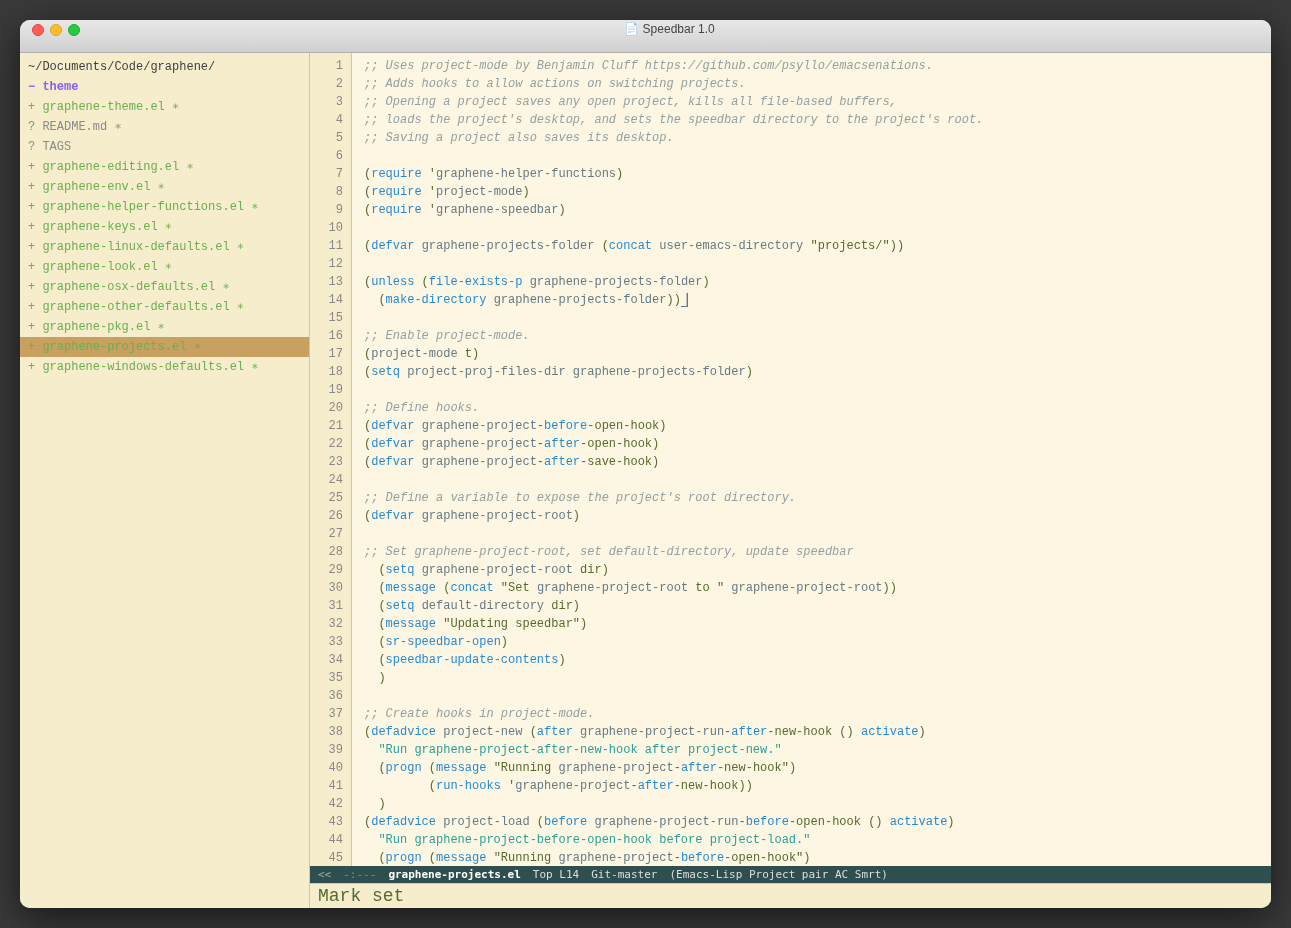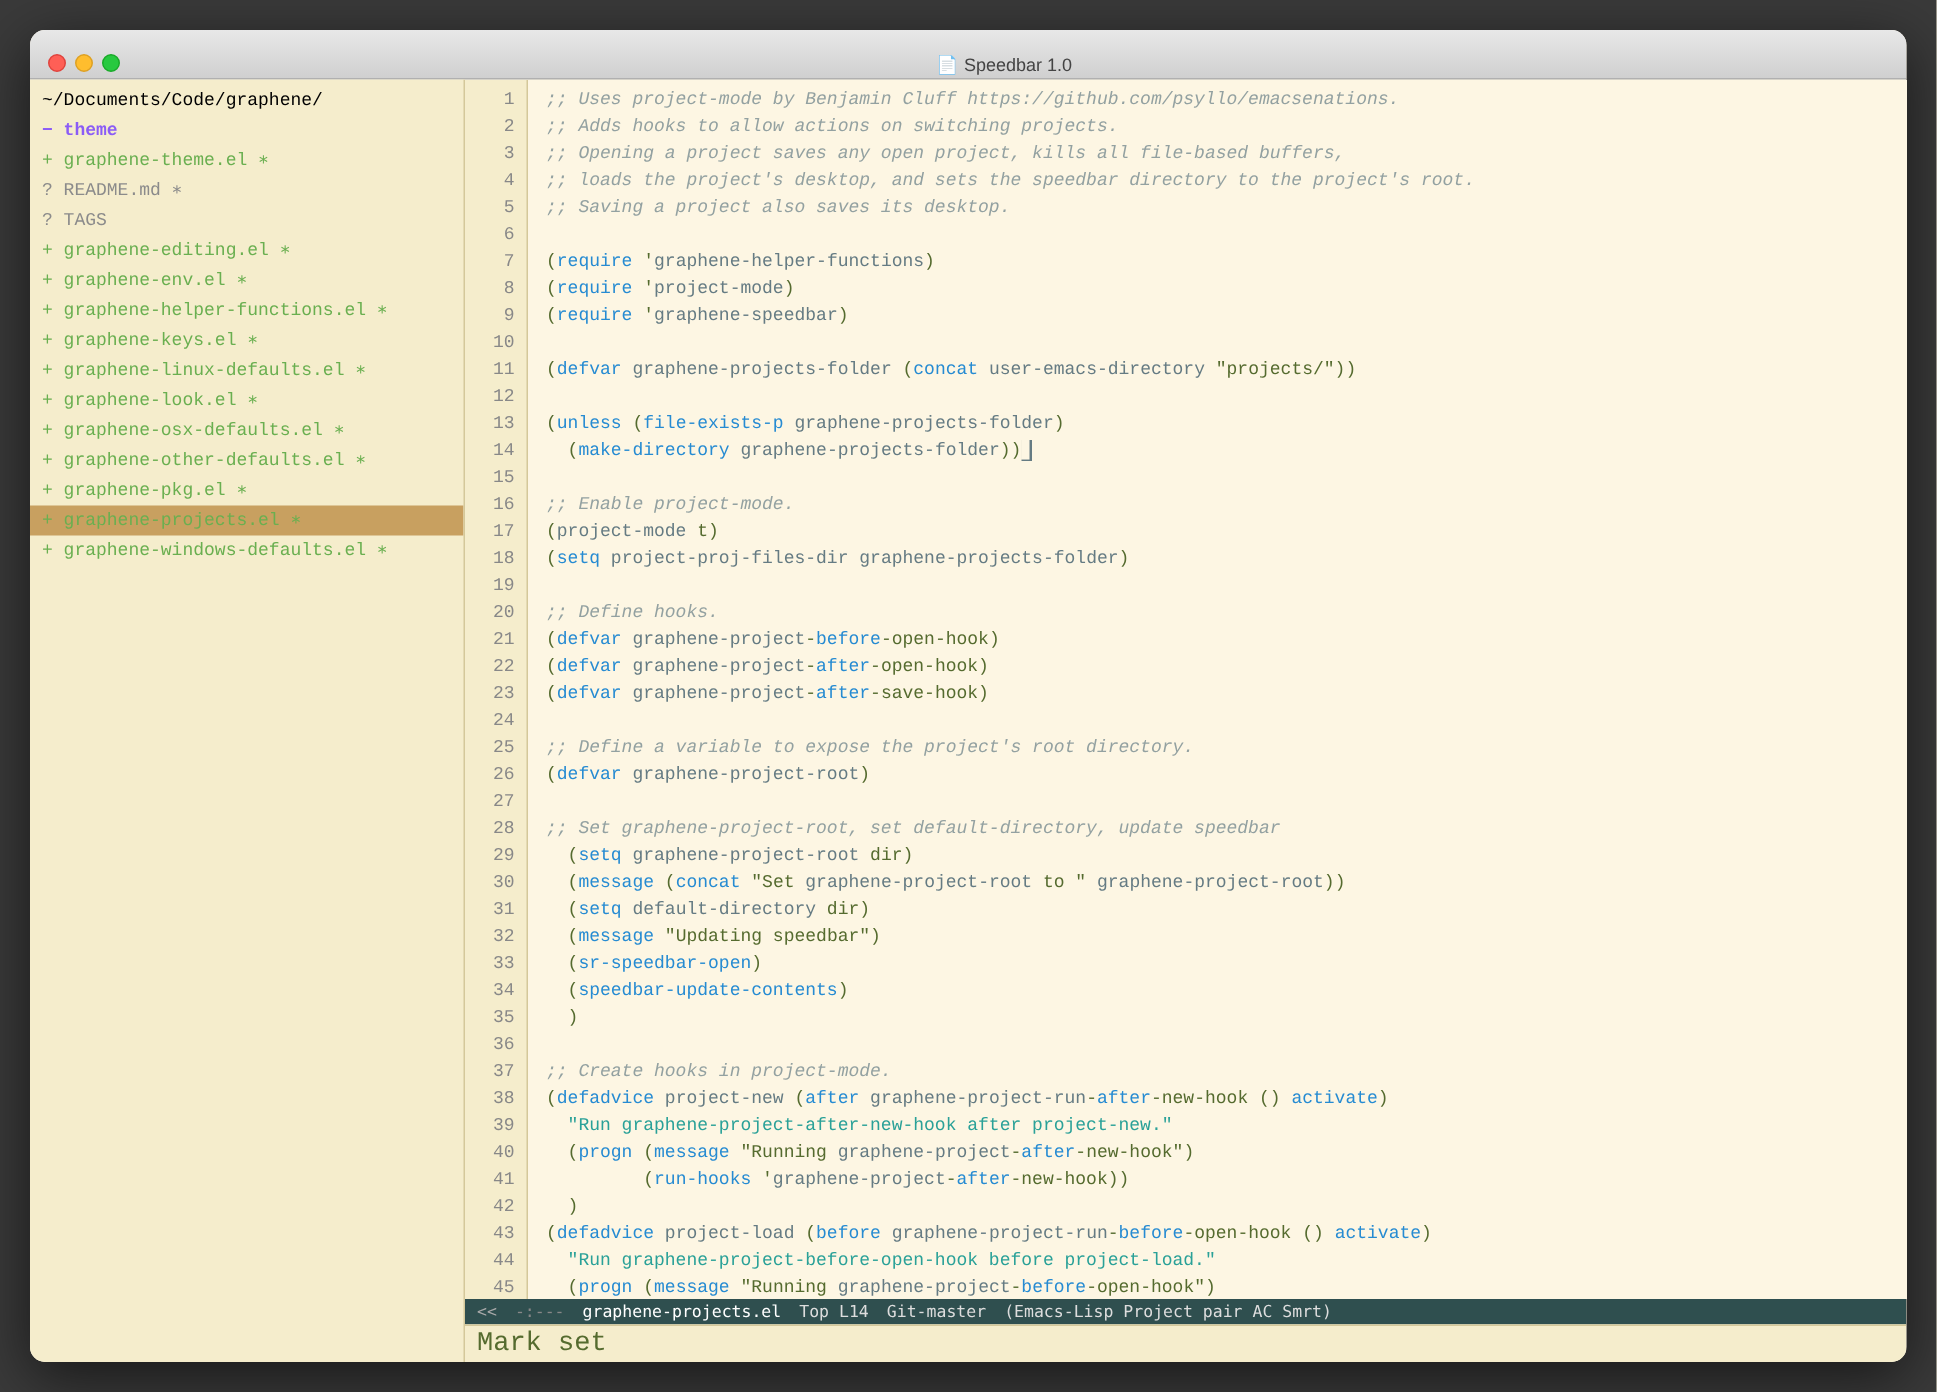--- a/index.html
+++ b/index.html
@@ -18,21 +18,21 @@
       border-radius: 10px;
       box-shadow: 0 10px 40px rgba(0,0,0,0.6);
       display: flex;
       flex-direction: column;
       overflow: hidden;
     }
     .titlebar {
       background: linear-gradient(to bottom, #e8e8e8, #d0d0d0);
       height: 28px;
       display: flex;
-      align-items: flex-start;
+      align-items: flex-end;
       padding: 16px 12px;
       flex-shrink: 0;
       border-bottom: 1px solid #b0b0b0;
     }
     .traffic-lights {
       display: flex;
       gap: 6px;
     }
     .traffic-light {
       width: 12px;
@@ -66,21 +66,21 @@
     .sidebar-item {
       padding: 1px 8px;
       white-space: nowrap;
       cursor: default;
       line-height: 1.5;
     }
     .sidebar-item.selected {
       background: #c8a060;
     }
     .sidebar-dir { color: #8b5cf6; font-weight: bold; }
-    .sidebar-dir-parent { color: #000000; }
+    .sidebar-dir-parent { color: #404040; }
     .sidebar-file { color: #6aaf50; }
     .sidebar-unknown { color: #8b8b8b; }
     .sidebar-modified { color: #6aaf50; }
     .editor-area {
       flex: 1;
       display: flex;
       flex-direction: column;
       overflow: hidden;
     }
     .code-view {
@@ -125,21 +125,21 @@
       color: #ddd;
       font-size: 11px;
       padding: 2px 8px;
       display: flex;
       align-items: center;
       gap: 12px;
       flex-shrink: 0;
       font-family: 'Menlo', monospace;
     }
     .status-left { color: #aaa; }
-    .status-mid { color: #fff; font-weight: normal; }
+    .status-mid { color: #fff; font-weight: bold; }
     .bottom-bar {
       background: #f5edcc;
       border-top: 1px solid #d4c89a;
       padding: 2px 8px;
       font-size: 18px;
       color: #556b2f;
       flex-shrink: 0;
     }
 
     

